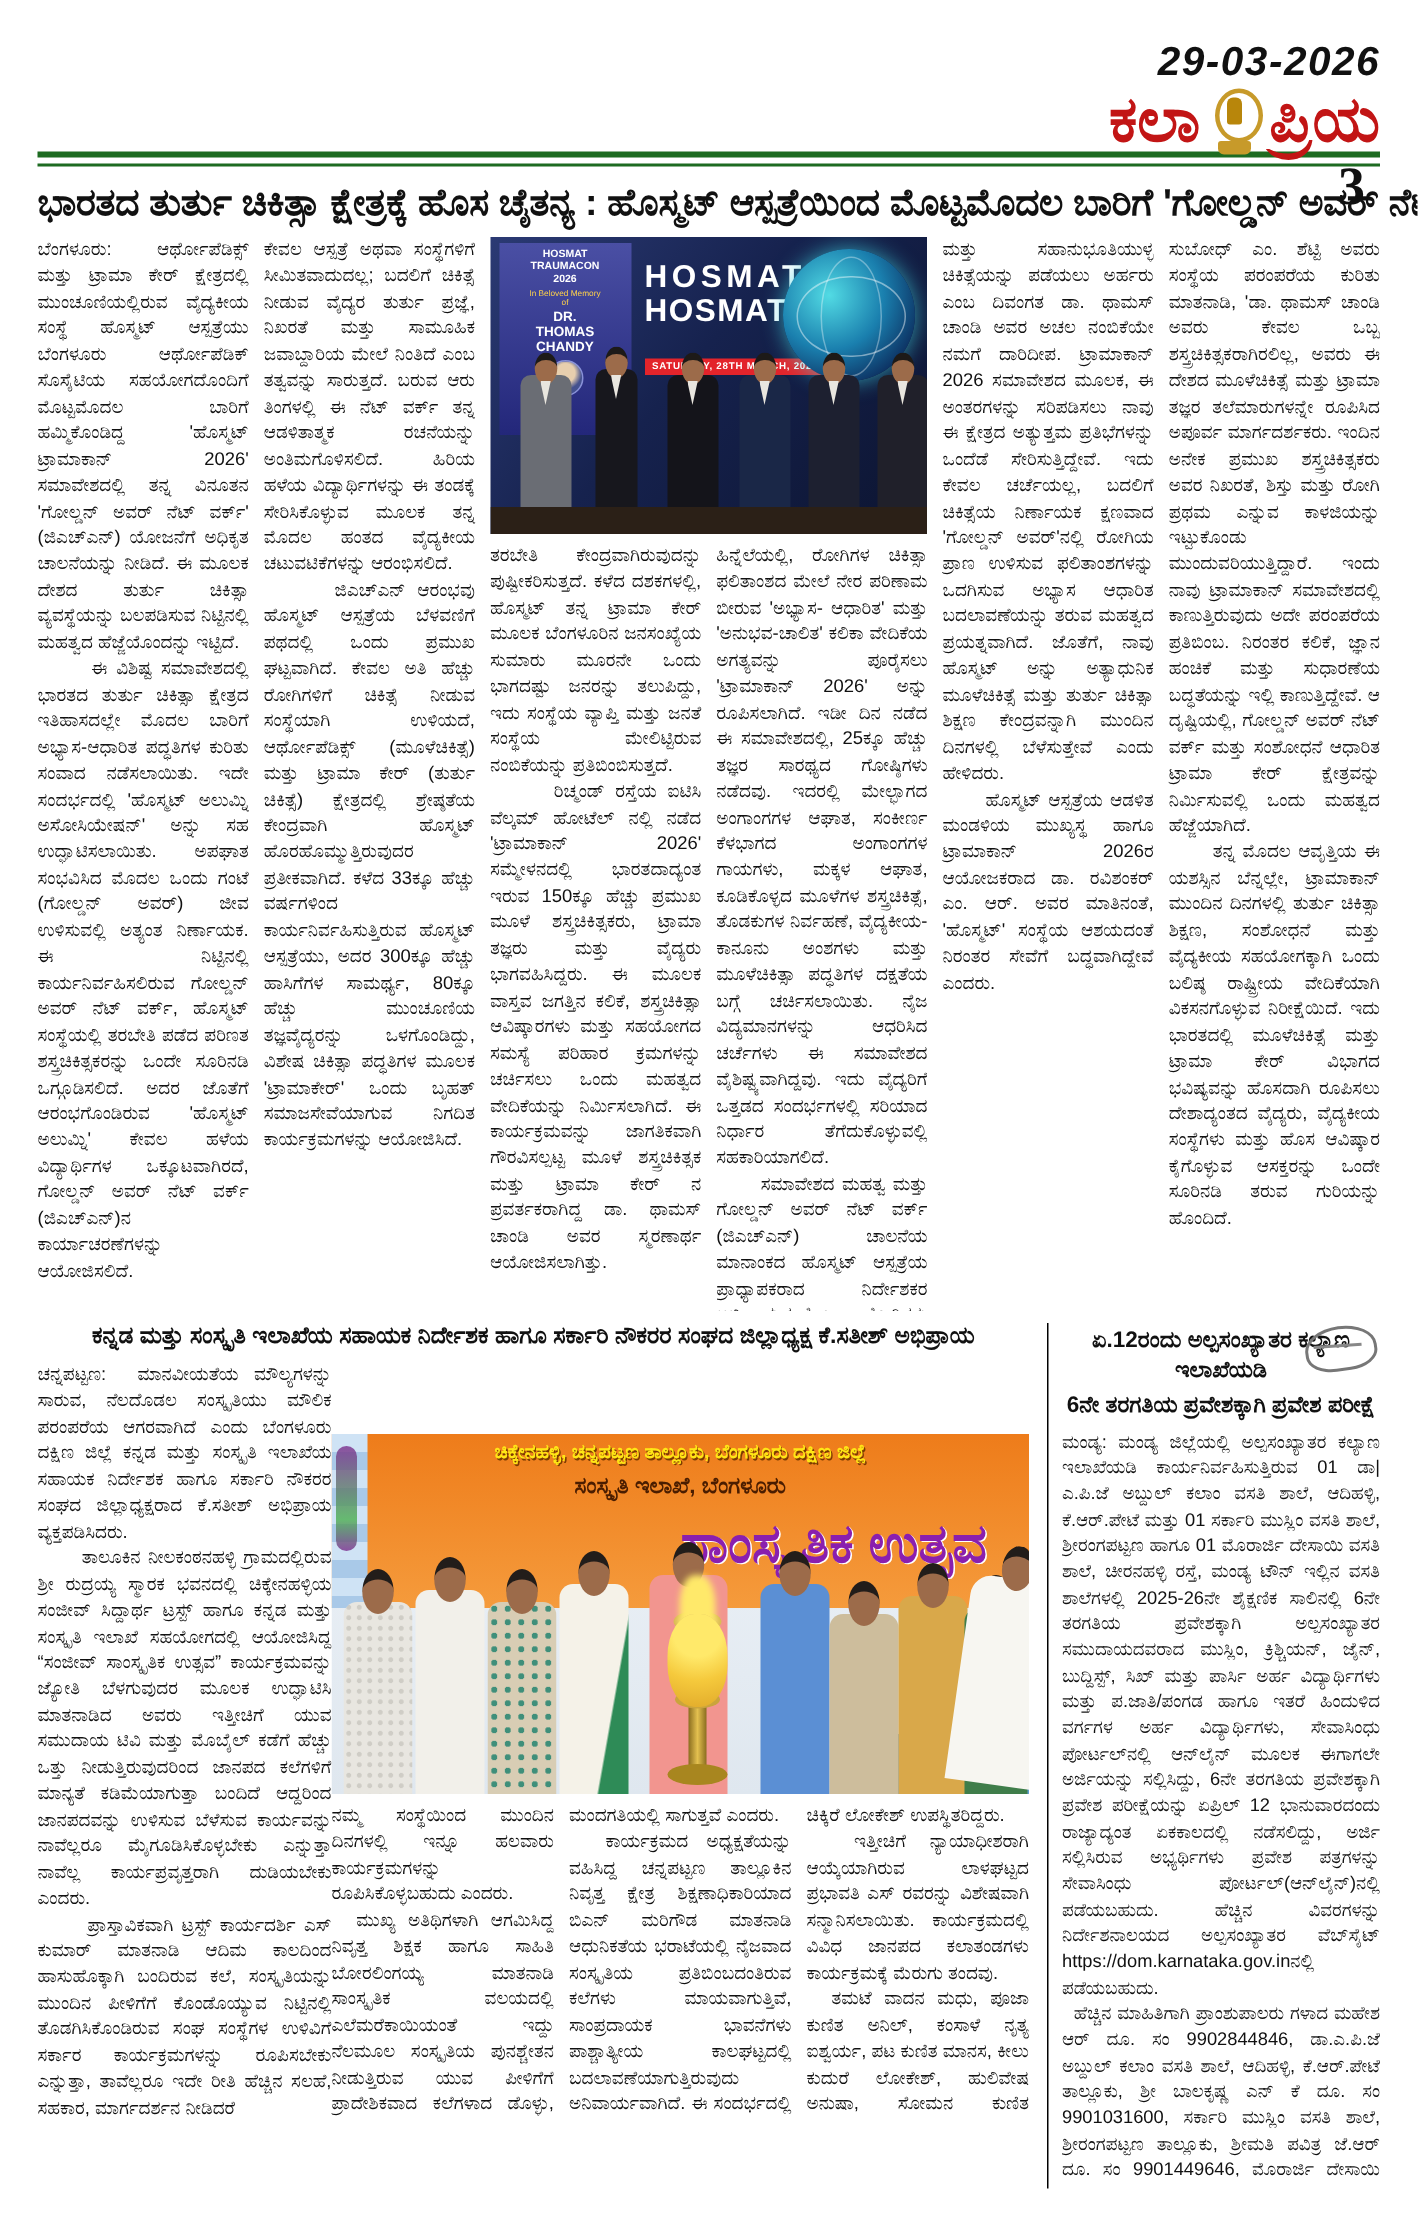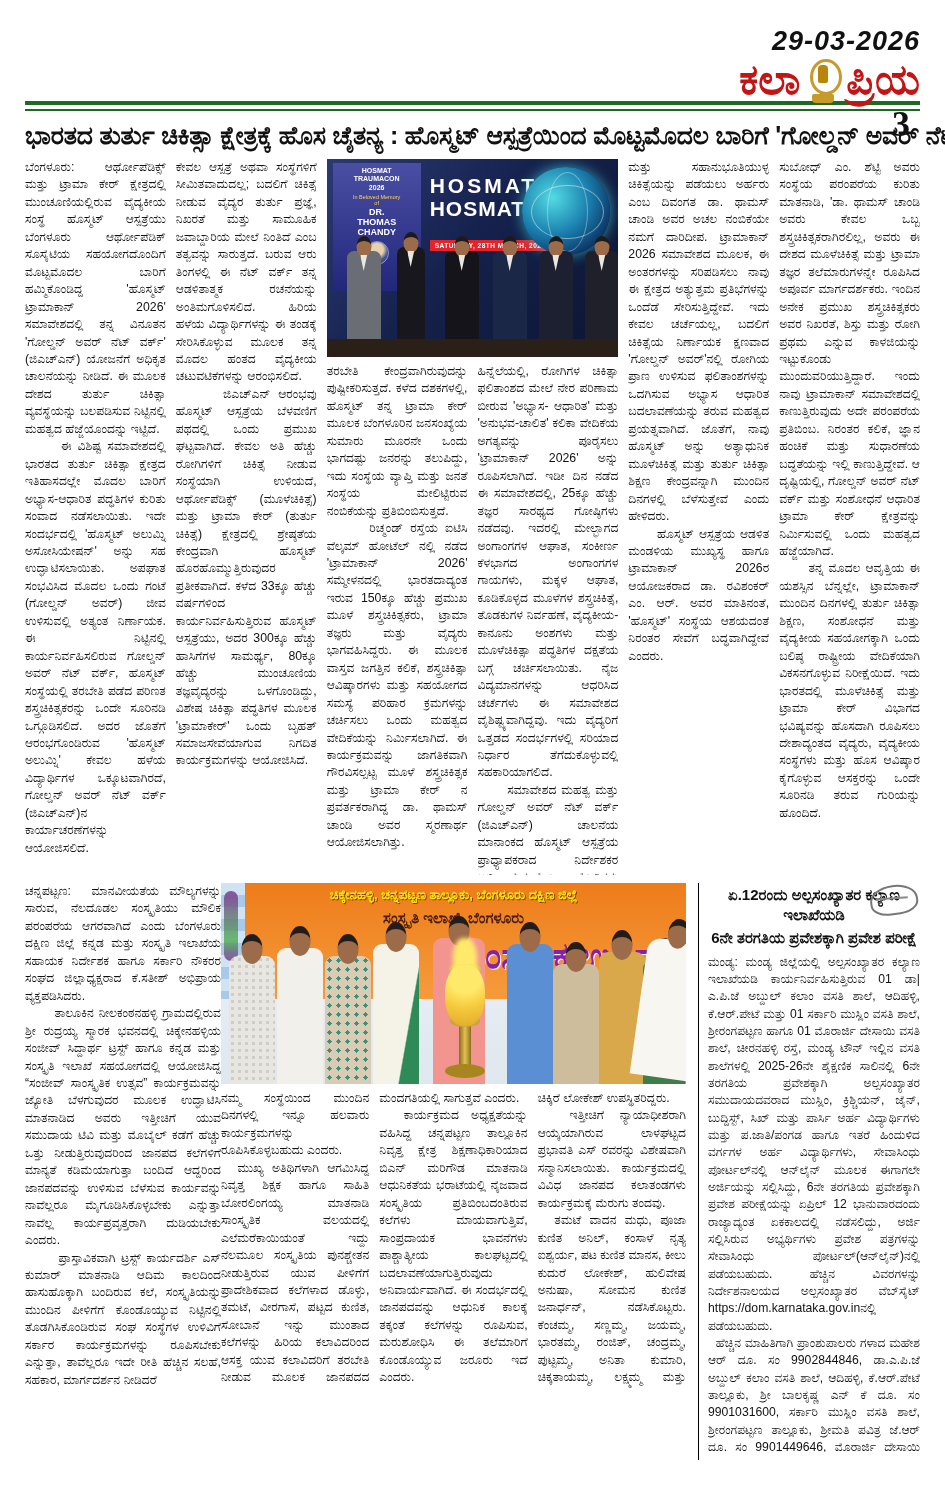--- a/index.html
+++ b/index.html
@@ -68,21 +68,21 @@
   .a2-left{width:688px;}
   .headline2{font-size:30px;font-weight:bold;text-align:center;line-height:1.1;margin:2px 0 6px;}
   .subhead2{font-size:15.5px;font-weight:bold;text-align:center;margin:0 0 8px;}
   .a2-body{display:flex;gap:0;height:505px;overflow:hidden;}
   .a2-col1{width:196px;flex:none;height:505px;}
   .a2-photo-stack{flex:1;display:flex;flex-direction:column;gap:6px;overflow:hidden;}
   .a2-bcols{display:flex;gap:10px;flex:1;overflow:hidden;}
   .a2-bcols .bodytext{flex:1;}
 
   
-  .photo2{height:201px;position:relative;overflow:hidden;background:linear-gradient(180deg,#eef3f8,#dfe7ef);}
+  .photo2{height:240px;position:relative;overflow:hidden;background:linear-gradient(180deg,#eef3f8,#dfe7ef);margin-top:48px;}
   .p2-banner{position:absolute;left:0;right:0;top:0;height:116px;background:linear-gradient(180deg,#ee7c1a,#f59b3c);}
   .p2-l1{position:absolute;left:0;right:0;top:4px;text-align:center;color:#ffe715;font-weight:bold;font-size:13px;
          text-shadow:1px 1px 0 #7a3c00;}
   .p2-l2{position:absolute;left:0;right:0;top:26px;text-align:center;color:#4a1d00;font-weight:bold;font-size:15px;}
   .p2-l3{position:absolute;right:28px;top:52px;color:#8a1fae;font-weight:bold;font-size:36px;text-shadow:1px 1px 0 #fff;}
   .p2-strip{position:absolute;left:0;top:0;width:24px;height:116px;
             background:repeating-linear-gradient(180deg,#cfe3f5 0 12px,#a9c9e8 12px 24px);}
   .p2-strip::after{content:"";position:absolute;left:3px;top:8px;width:14px;height:70px;border-radius:8px;
                    background:linear-gradient(180deg,#7b2d8e,#4caf50 70%,#7b2d8e);opacity:.8;}
   .p2-chairs{position:absolute;right:0;bottom:0;width:120px;height:40px;background:#4a93cc;border-radius:6px 6px 0 0;opacity:.85;}
@@ -177,20 +177,21 @@
     </div>
 
     <div class="a1col bodytext">ಮತ್ತು ಸಹಾನುಭೂತಿಯುಳ್ಳ ಚಿಕಿತ್ಸೆಯನ್ನು ಪಡೆಯಲು ಅರ್ಹರು ಎಂಬ ದಿವಂಗತ ಡಾ. ಥಾಮಸ್ ಚಾಂಡಿ ಅವರ ಅಚಲ ನಂಬಿಕೆಯೇ ನಮಗೆ ದಾರಿದೀಪ. ಟ್ರಾಮಾಕಾನ್ 2026 ಸಮಾವೇಶದ ಮೂಲಕ, ಈ ಅಂತರಗಳನ್ನು ಸರಿಪಡಿಸಲು ನಾವು ಈ ಕ್ಷೇತ್ರದ ಅತ್ಯುತ್ತಮ ಪ್ರತಿಭೆಗಳನ್ನು ಒಂದೆಡೆ ಸೇರಿಸುತ್ತಿದ್ದೇವೆ. ಇದು ಕೇವಲ ಚರ್ಚೆಯಲ್ಲ, ಬದಲಿಗೆ ಚಿಕಿತ್ಸೆಯ ನಿರ್ಣಾಯಕ ಕ್ಷಣವಾದ 'ಗೋಲ್ಡನ್ ಅವರ್'ನಲ್ಲಿ ರೋಗಿಯ ಪ್ರಾಣ ಉಳಿಸುವ ಫಲಿತಾಂಶಗಳನ್ನು ಒದಗಿಸುವ ಅಭ್ಯಾಸ ಆಧಾರಿತ ಬದಲಾವಣೆಯನ್ನು ತರುವ ಮಹತ್ವದ ಪ್ರಯತ್ನವಾಗಿದೆ. ಜೊತೆಗೆ, ನಾವು ಹೊಸ್ಮಟ್ ಅನ್ನು ಅತ್ಯಾಧುನಿಕ ಮೂಳೆಚಿಕಿತ್ಸೆ ಮತ್ತು ತುರ್ತು ಚಿಕಿತ್ಸಾ ಶಿಕ್ಷಣ ಕೇಂದ್ರವನ್ನಾಗಿ ಮುಂದಿನ ದಿನಗಳಲ್ಲಿ ಬೆಳೆಸುತ್ತೇವೆ ಎಂದು ಹೇಳಿದರು.
       ಹೊಸ್ಮಟ್ ಆಸ್ಪತ್ರೆಯ ಆಡಳಿತ ಮಂಡಳಿಯ ಮುಖ್ಯಸ್ಥ ಹಾಗೂ ಟ್ರಾಮಾಕಾನ್ 2026ರ ಆಯೋಜಕರಾದ ಡಾ. ರವಿಶಂಕರ್ ಎಂ. ಆರ್. ಅವರ ಮಾತಿನಂತೆ, 'ಹೊಸ್ಮಟ್' ಸಂಸ್ಥೆಯ ಆಶಯದಂತೆ ನಿರಂತರ ಸೇವೆಗೆ ಬದ್ಧವಾಗಿದ್ದೇವೆ ಎಂದರು.</div>
     <div class="a1col bodytext">ಸುಬೋಧ್ ಎಂ. ಶೆಟ್ಟಿ ಅವರು ಸಂಸ್ಥೆಯ ಪರಂಪರೆಯ ಕುರಿತು ಮಾತನಾಡಿ, 'ಡಾ. ಥಾಮಸ್ ಚಾಂಡಿ ಅವರು ಕೇವಲ ಒಬ್ಬ ಶಸ್ತ್ರಚಿಕಿತ್ಸಕರಾಗಿರಲಿಲ್ಲ, ಅವರು ಈ ದೇಶದ ಮೂಳೆಚಿಕಿತ್ಸೆ ಮತ್ತು ಟ್ರಾಮಾ ತಜ್ಞರ ತಲೆಮಾರುಗಳನ್ನೇ ರೂಪಿಸಿದ ಅಪೂರ್ವ ಮಾರ್ಗದರ್ಶಕರು. ಇಂದಿನ ಅನೇಕ ಪ್ರಮುಖ ಶಸ್ತ್ರಚಿಕಿತ್ಸಕರು ಅವರ ನಿಖರತೆ, ಶಿಸ್ತು ಮತ್ತು ರೋಗಿ ಪ್ರಥಮ ಎನ್ನುವ ಕಾಳಜಿಯನ್ನು ಇಟ್ಟುಕೊಂಡು ಮುಂದುವರಿಯುತ್ತಿದ್ದಾರೆ. ಇಂದು ನಾವು ಟ್ರಾಮಾಕಾನ್ ಸಮಾವೇಶದಲ್ಲಿ ಕಾಣುತ್ತಿರುವುದು ಅದೇ ಪರಂಪರೆಯ ಪ್ರತಿಬಿಂಬ. ನಿರಂತರ ಕಲಿಕೆ, ಜ್ಞಾನ ಹಂಚಿಕೆ ಮತ್ತು ಸುಧಾರಣೆಯ ಬದ್ಧತೆಯನ್ನು ಇಲ್ಲಿ ಕಾಣುತ್ತಿದ್ದೇವೆ. ಆ ದೃಷ್ಟಿಯಲ್ಲಿ, ಗೋಲ್ಡನ್ ಅವರ್ ನೆಟ್ ವರ್ಕ್ ಮತ್ತು ಸಂಶೋಧನೆ ಆಧಾರಿತ ಟ್ರಾಮಾ ಕೇರ್ ಕ್ಷೇತ್ರವನ್ನು ನಿರ್ಮಿಸುವಲ್ಲಿ ಒಂದು ಮಹತ್ವದ ಹೆಜ್ಜೆಯಾಗಿದೆ.
       ತನ್ನ ಮೊದಲ ಆವೃತ್ತಿಯ ಈ ಯಶಸ್ಸಿನ ಬೆನ್ನಲ್ಲೇ, ಟ್ರಾಮಾಕಾನ್ ಮುಂದಿನ ದಿನಗಳಲ್ಲಿ ತುರ್ತು ಚಿಕಿತ್ಸಾ ಶಿಕ್ಷಣ, ಸಂಶೋಧನೆ ಮತ್ತು ವೈದ್ಯಕೀಯ ಸಹಯೋಗಕ್ಕಾಗಿ ಒಂದು ಬಲಿಷ್ಠ ರಾಷ್ಟ್ರೀಯ ವೇದಿಕೆಯಾಗಿ ವಿಕಸನಗೊಳ್ಳುವ ನಿರೀಕ್ಷೆಯಿದೆ. ಇದು ಭಾರತದಲ್ಲಿ ಮೂಳೆಚಿಕಿತ್ಸೆ ಮತ್ತು ಟ್ರಾಮಾ ಕೇರ್ ವಿಭಾಗದ ಭವಿಷ್ಯವನ್ನು ಹೊಸದಾಗಿ ರೂಪಿಸಲು ದೇಶಾದ್ಯಂತದ ವೈದ್ಯರು, ವೈದ್ಯಕೀಯ ಸಂಸ್ಥೆಗಳು ಮತ್ತು ಹೊಸ ಆವಿಷ್ಕಾರ ಕೈಗೊಳ್ಳುವ ಆಸಕ್ತರನ್ನು ಒಂದೇ ಸೂರಿನಡಿ ತರುವ ಗುರಿಯನ್ನು ಹೊಂದಿದೆ.</div>
   </div>
 
   <div class="a2-wrap">
     <div class="a2-left">
+      <div class="subhead2">ಕನ್ನಡ ಮತ್ತು ಸಂಸ್ಕೃತಿ ಇಲಾಖೆಯ ಸಹಾಯಕ ನಿರ್ದೇಶಕ ಹಾಗೂ ಸರ್ಕಾರಿ ನೌಕರರ ಸಂಘದ ಜಿಲ್ಲಾಧ್ಯಕ್ಷ ಕೆ.ಸತೀಶ್ ಅಭಿಪ್ರಾಯ</div>
       <div class="a2-body">
         <div class="a2-col1 bodytext">ಚನ್ನಪಟ್ಟಣ:  ಮಾನವೀಯತೆಯ ಮೌಲ್ಯಗಳನ್ನು ಸಾರುವ, ನೆಲದೊಡಲ ಸಂಸ್ಕೃತಿಯು ಮೌಲಿಕ ಪರಂಪರೆಯ ಆಗರವಾಗಿದೆ ಎಂದು ಬೆಂಗಳೂರು ದಕ್ಷಿಣ ಜಿಲ್ಲೆ ಕನ್ನಡ ಮತ್ತು ಸಂಸ್ಕೃತಿ ಇಲಾಖೆಯ ಸಹಾಯಕ ನಿರ್ದೇಶಕ ಹಾಗೂ ಸರ್ಕಾರಿ ನೌಕರರ ಸಂಘದ ಜಿಲ್ಲಾಧ್ಯಕ್ಷರಾದ ಕೆ.ಸತೀಶ್ ಅಭಿಪ್ರಾಯ ವ್ಯಕ್ತಪಡಿಸಿದರು.
       ತಾಲೂಕಿನ ನೀಲಕಂಠನಹಳ್ಳಿ ಗ್ರಾಮದಲ್ಲಿರುವ ಶ್ರೀ ರುದ್ರಯ್ಯ ಸ್ಮಾರಕ ಭವನದಲ್ಲಿ ಚಿಕ್ಕೇನಹಳ್ಳಿಯ ಸಂಜೀವ್ ಸಿದ್ದಾರ್ಥ ಟ್ರಸ್ಟ್ ಹಾಗೂ ಕನ್ನಡ ಮತ್ತು ಸಂಸ್ಕೃತಿ ಇಲಾಖೆ ಸಹಯೋಗದಲ್ಲಿ ಆಯೋಜಿಸಿದ್ದ “ಸಂಜೀವ್ ಸಾಂಸ್ಕೃತಿಕ ಉತ್ಸವ” ಕಾರ್ಯಕ್ರಮವನ್ನು ಜ್ಯೋತಿ ಬೆಳಗುವುದರ ಮೂಲಕ ಉದ್ಘಾಟಿಸಿ ಮಾತನಾಡಿದ ಅವರು ಇತ್ತೀಚಿಗೆ ಯುವ ಸಮುದಾಯ ಟಿವಿ ಮತ್ತು ಮೊಬೈಲ್ ಕಡೆಗೆ ಹೆಚ್ಚು ಒತ್ತು ನೀಡುತ್ತಿರುವುದರಿಂದ ಜಾನಪದ ಕಲೆಗಳಿಗೆ ಮಾನ್ಯತೆ ಕಡಿಮೆಯಾಗುತ್ತಾ ಬಂದಿದೆ ಆದ್ದರಿಂದ ಜಾನಪದವನ್ನು ಉಳಿಸುವ ಬೆಳೆಸುವ ಕಾರ್ಯವನ್ನು ನಾವೆಲ್ಲರೂ ಮೈಗೂಡಿಸಿಕೊಳ್ಳಬೇಕು ಎನ್ನುತ್ತಾ ನಾವೆಲ್ಲ ಕಾರ್ಯಪ್ರವೃತ್ತರಾಗಿ ದುಡಿಯಬೇಕು ಎಂದರು.
       ಪ್ರಾಸ್ತಾವಿಕವಾಗಿ ಟ್ರಸ್ಟ್ ಕಾರ್ಯದರ್ಶಿ ಎಸ್ ಕುಮಾರ್ ಮಾತನಾಡಿ ಆದಿಮ ಕಾಲದಿಂದ ಹಾಸುಹೊಕ್ಕಾಗಿ ಬಂದಿರುವ ಕಲೆ, ಸಂಸ್ಕೃತಿಯನ್ನು ಮುಂದಿನ ಪೀಳಿಗೆಗೆ ಕೊಂಡೊಯ್ಯುವ ನಿಟ್ಟಿನಲ್ಲಿ ತೊಡಗಿಸಿಕೊಂಡಿರುವ ಸಂಘ ಸಂಸ್ಥೆಗಳ ಉಳಿವಿಗೆ ಸರ್ಕಾರ ಕಾರ್ಯಕ್ರಮಗಳನ್ನು ರೂಪಿಸಬೇಕು ಎನ್ನುತ್ತಾ, ತಾವೆಲ್ಲರೂ ಇದೇ ರೀತಿ ಹೆಚ್ಚಿನ ಸಲಹೆ, ಸಹಕಾರ, ಮಾರ್ಗದರ್ಶನ ನೀಡಿದರೆ</div>
         <div class="a2-photo-stack">
           <div class="photo2">
             <div class="p2-banner"></div>
             <div class="p2-strip"></div>
             <div class="p2-l1">ಚಿಕ್ಕೇನಹಳ್ಳಿ, ಚನ್ನಪಟ್ಟಣ ತಾಲ್ಲೂಕು, ಬೆಂಗಳೂರು ದಕ್ಷಿಣ ಜಿಲ್ಲೆ</div>
             <div class="p2-l2">ಸಂಸ್ಕೃತಿ ಇಲಾಖೆ, ಬೆಂಗಳೂರು</div>

